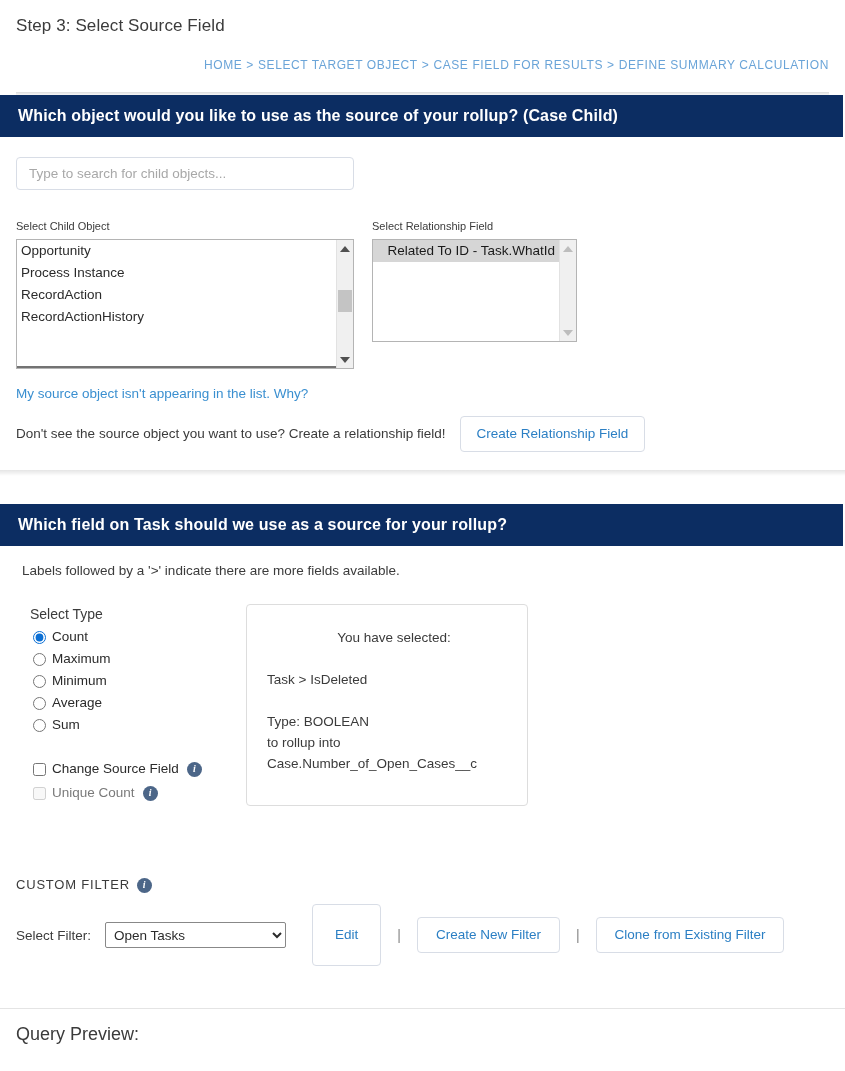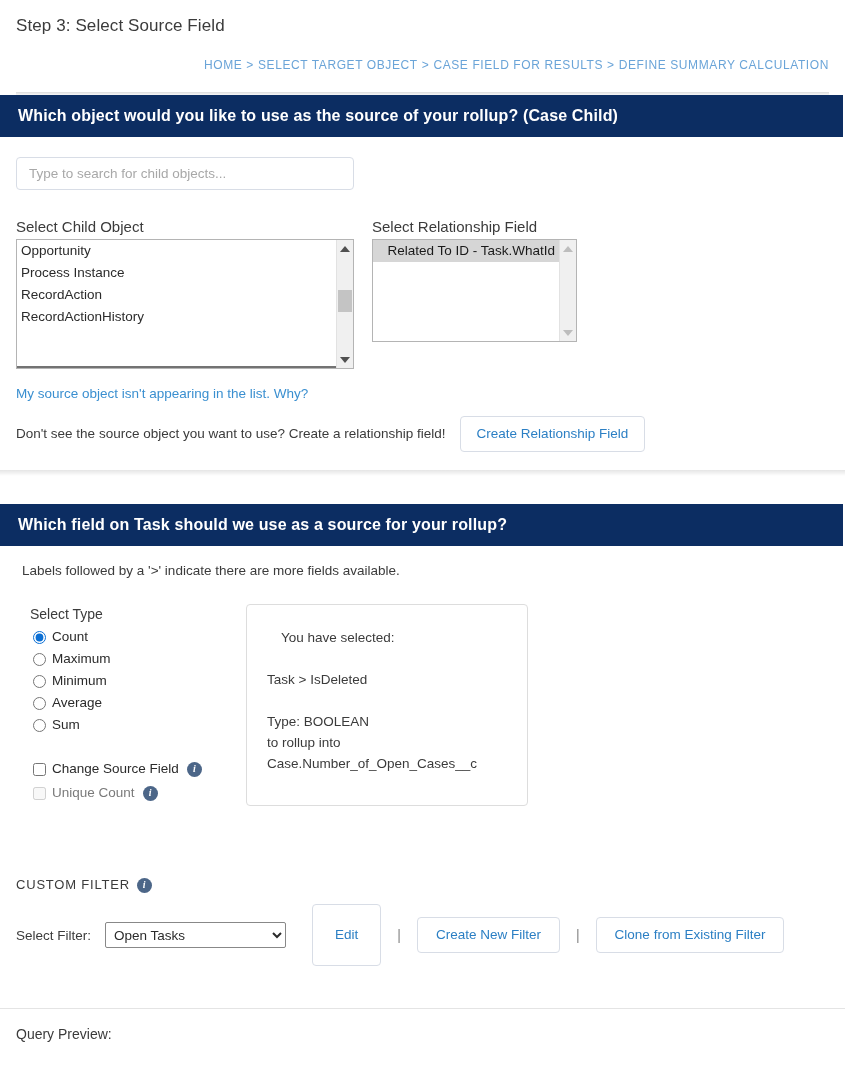--- a/index.html
+++ b/index.html
@@ -94,21 +94,21 @@
   .search-input::placeholder { color: #a8a8a8; }
 
   .lists-row {
     display: flex;
     margin-top: 28px;
   }
   .list-col { }
   .list-col.left { width: 338px; }
   .list-col.right { width: 205px; margin-left: 18px; }
   .list-label {
-    font-size: 15px;
+    font-size: 11px;
     color: #3b3b3b;
     margin-bottom: 4px;
     line-height: 17px;
   }
   .listbox {
     border: 1px solid #b4b4b4;
     background: #ffffff;
     height: 130px;
     position: relative;
     overflow: hidden;
@@ -268,21 +268,21 @@
     margin-left: 30px;
     border: 1px solid #dddddd;
     border-radius: 4px;
     background: #ffffff;
     padding: 22px 20px 20px 20px;
     font-size: 13.5px;
     color: #3b3b3b;
     line-height: 21px;
     min-height: 195px;
   }
-  .sel-head { margin-left: 14px; }
+  .sel-head { margin-left: 14px; text-align: center; }
   .sel-blank { height: 21px; }
 
   
   .filter-wrap { padding: 18px 16px 0 16px; margin-top: 46px; }
   .filter-title {
     font-size: 13px;
     letter-spacing: .8px;
     color: #3b3b3b;
     display: flex;
     align-items: center;
@@ -318,21 +318,21 @@
   .filter-row .btn-outline { padding: 9px 18px; }
   .btn-edit { padding: 22px 22px !important; }
 
   
   .query-rule {
     margin-top: 42px;
     border-top: 1px solid #e4e4e4;
   }
   .query-wrap { padding: 16px 16px 0 16px; }
   .query-label {
-    font-size: 14px;
+    font-size: 18px;
     color: #3b3b3b;
     line-height: 18px;
   }
   .query-box {
     margin-top: 10px;
     border: 1px solid #e2e2e2;
     border-radius: 4px;
     background: #ffffff;
     padding: 14px 16px;
     font-size: 13.5px;

